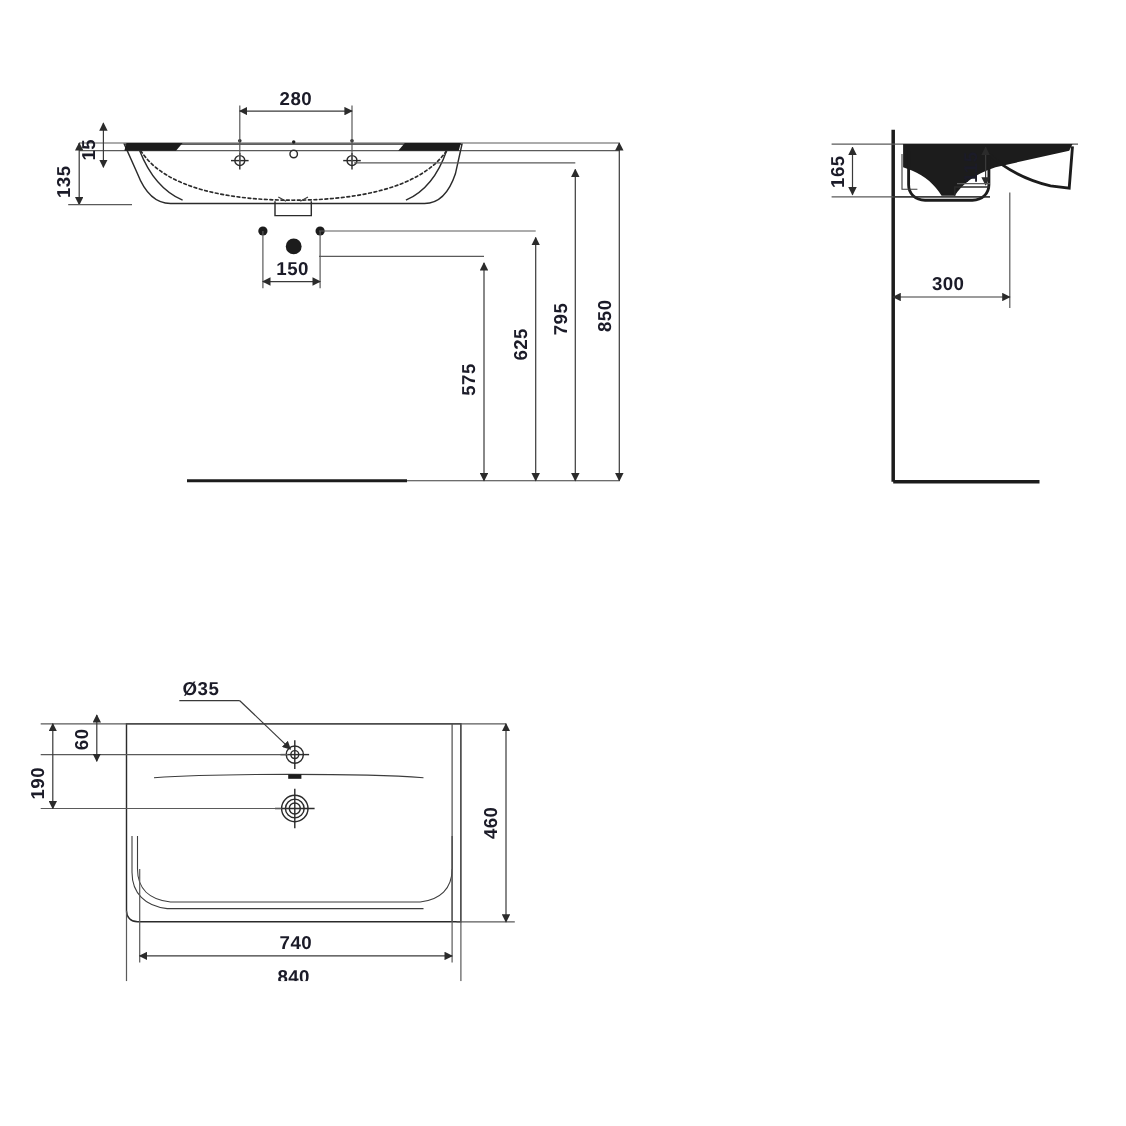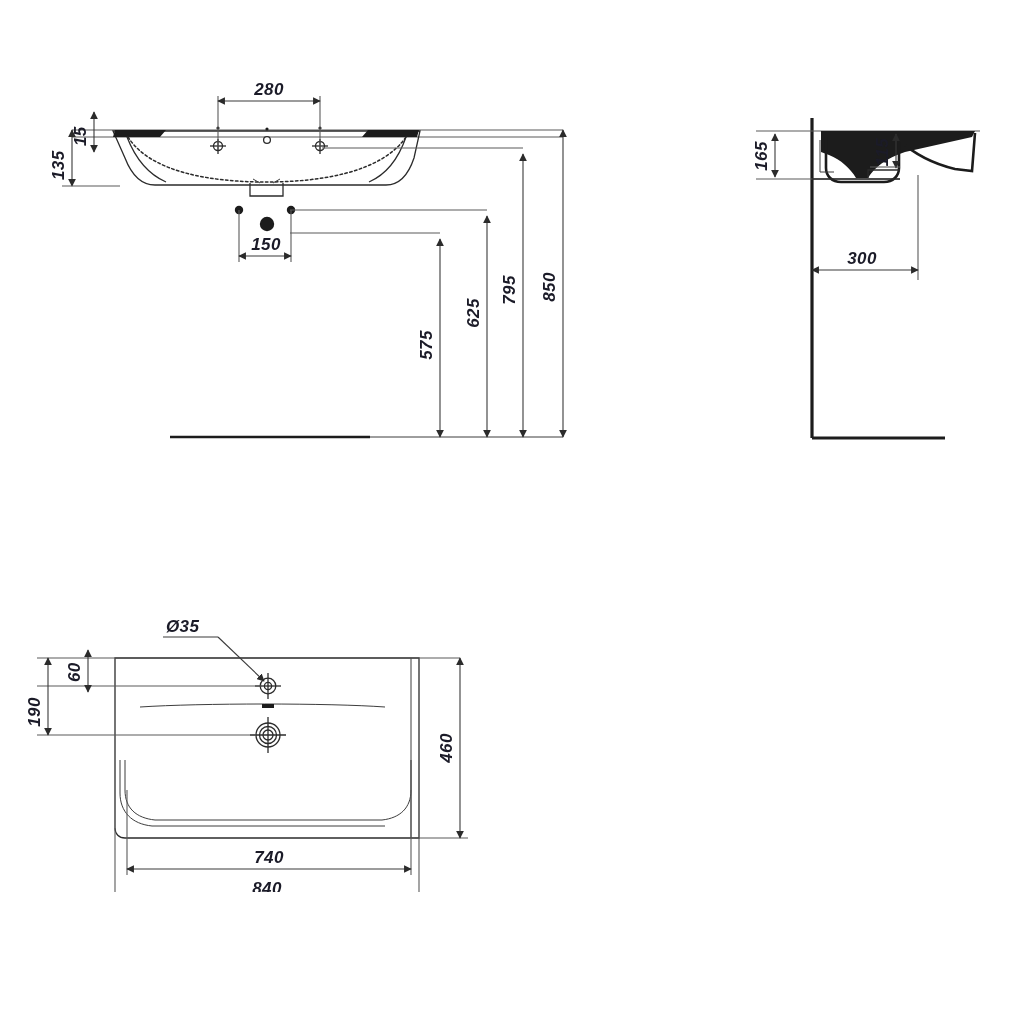--- a/index.html
+++ b/index.html
@@ -10,21 +10,20 @@
   }
   body {
     font-family: "Liberation Sans", sans-serif;
   }
   #sheet {
     position: relative;
     width: 1024px;
     height: 892px;
     background: #ffffff;
     overflow: hidden;
-    font-style: italic;
   }
   #sheet svg {
     display: block;
     width: 1024px;
     height: 1024px;
   }
   .dimtext {
     font-family: "Liberation Sans", sans-serif;
     font-size: 17px;
     font-weight: bold;

